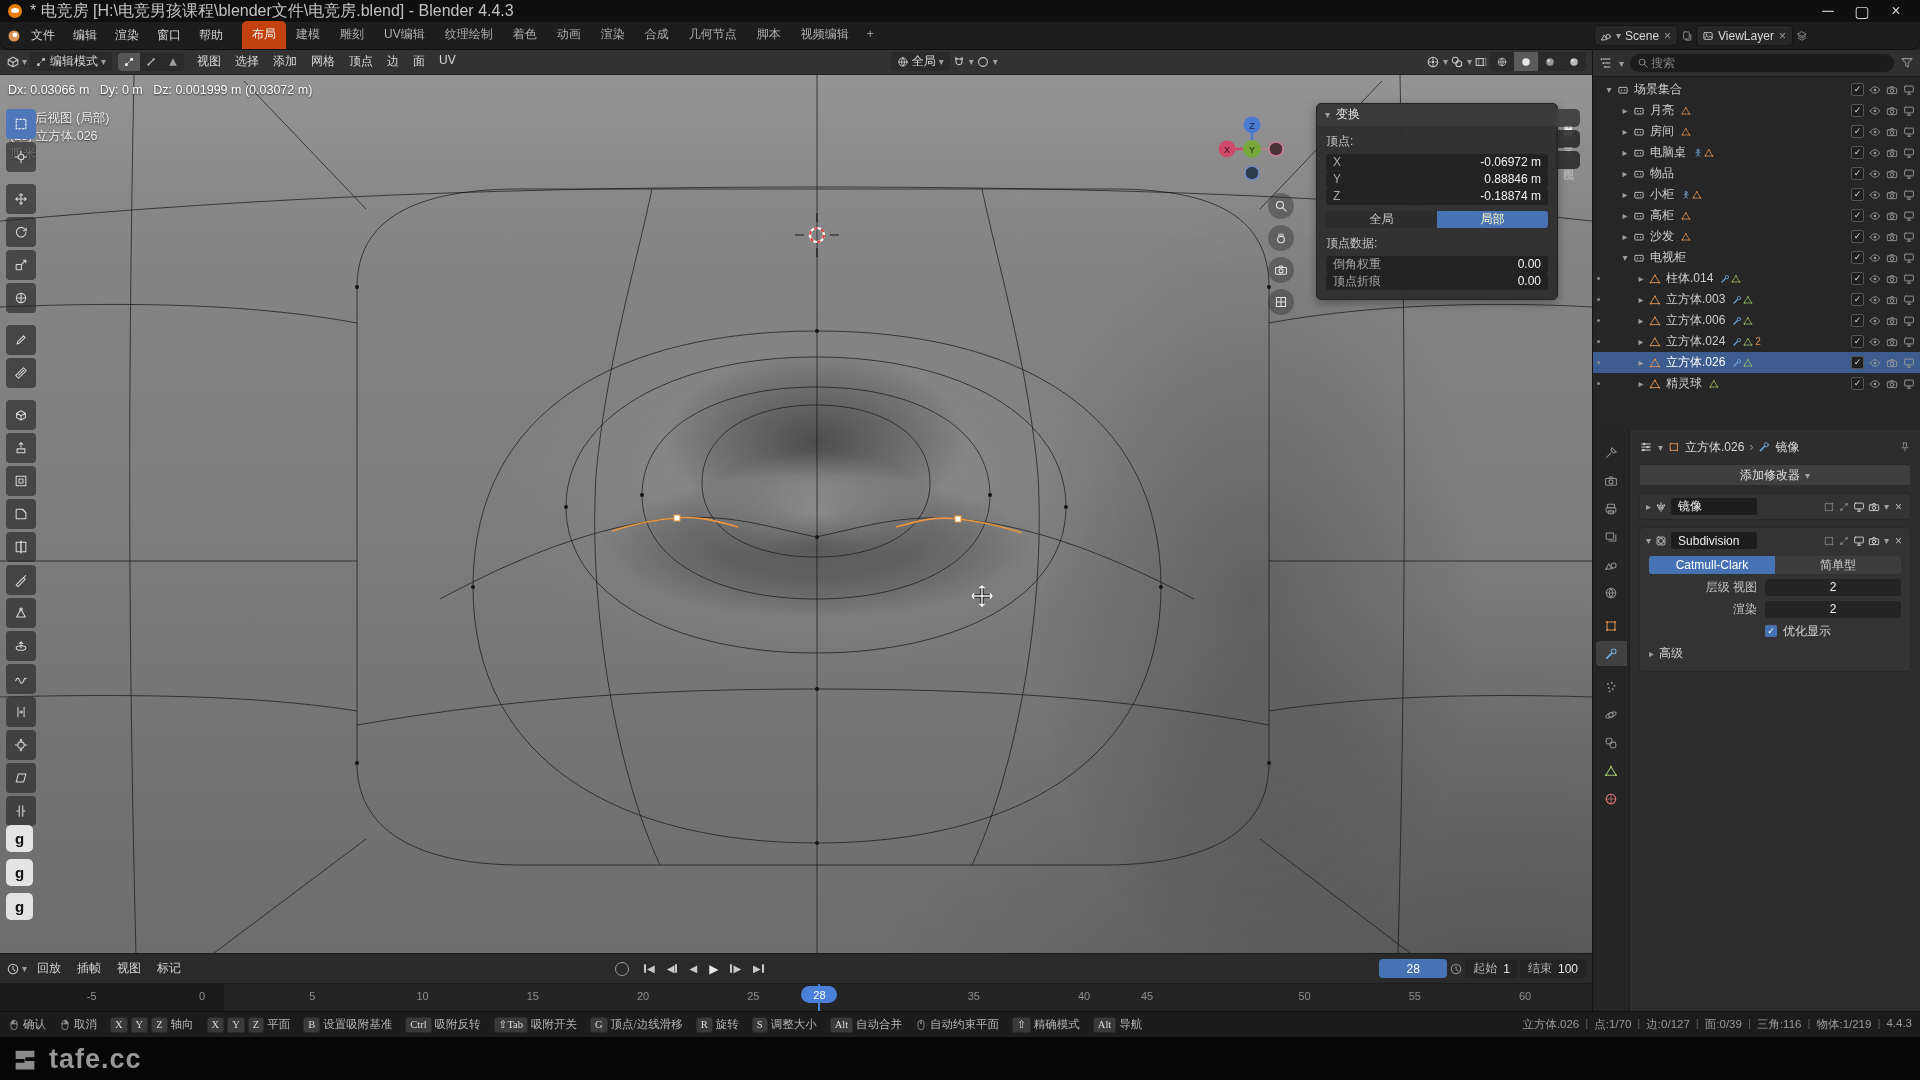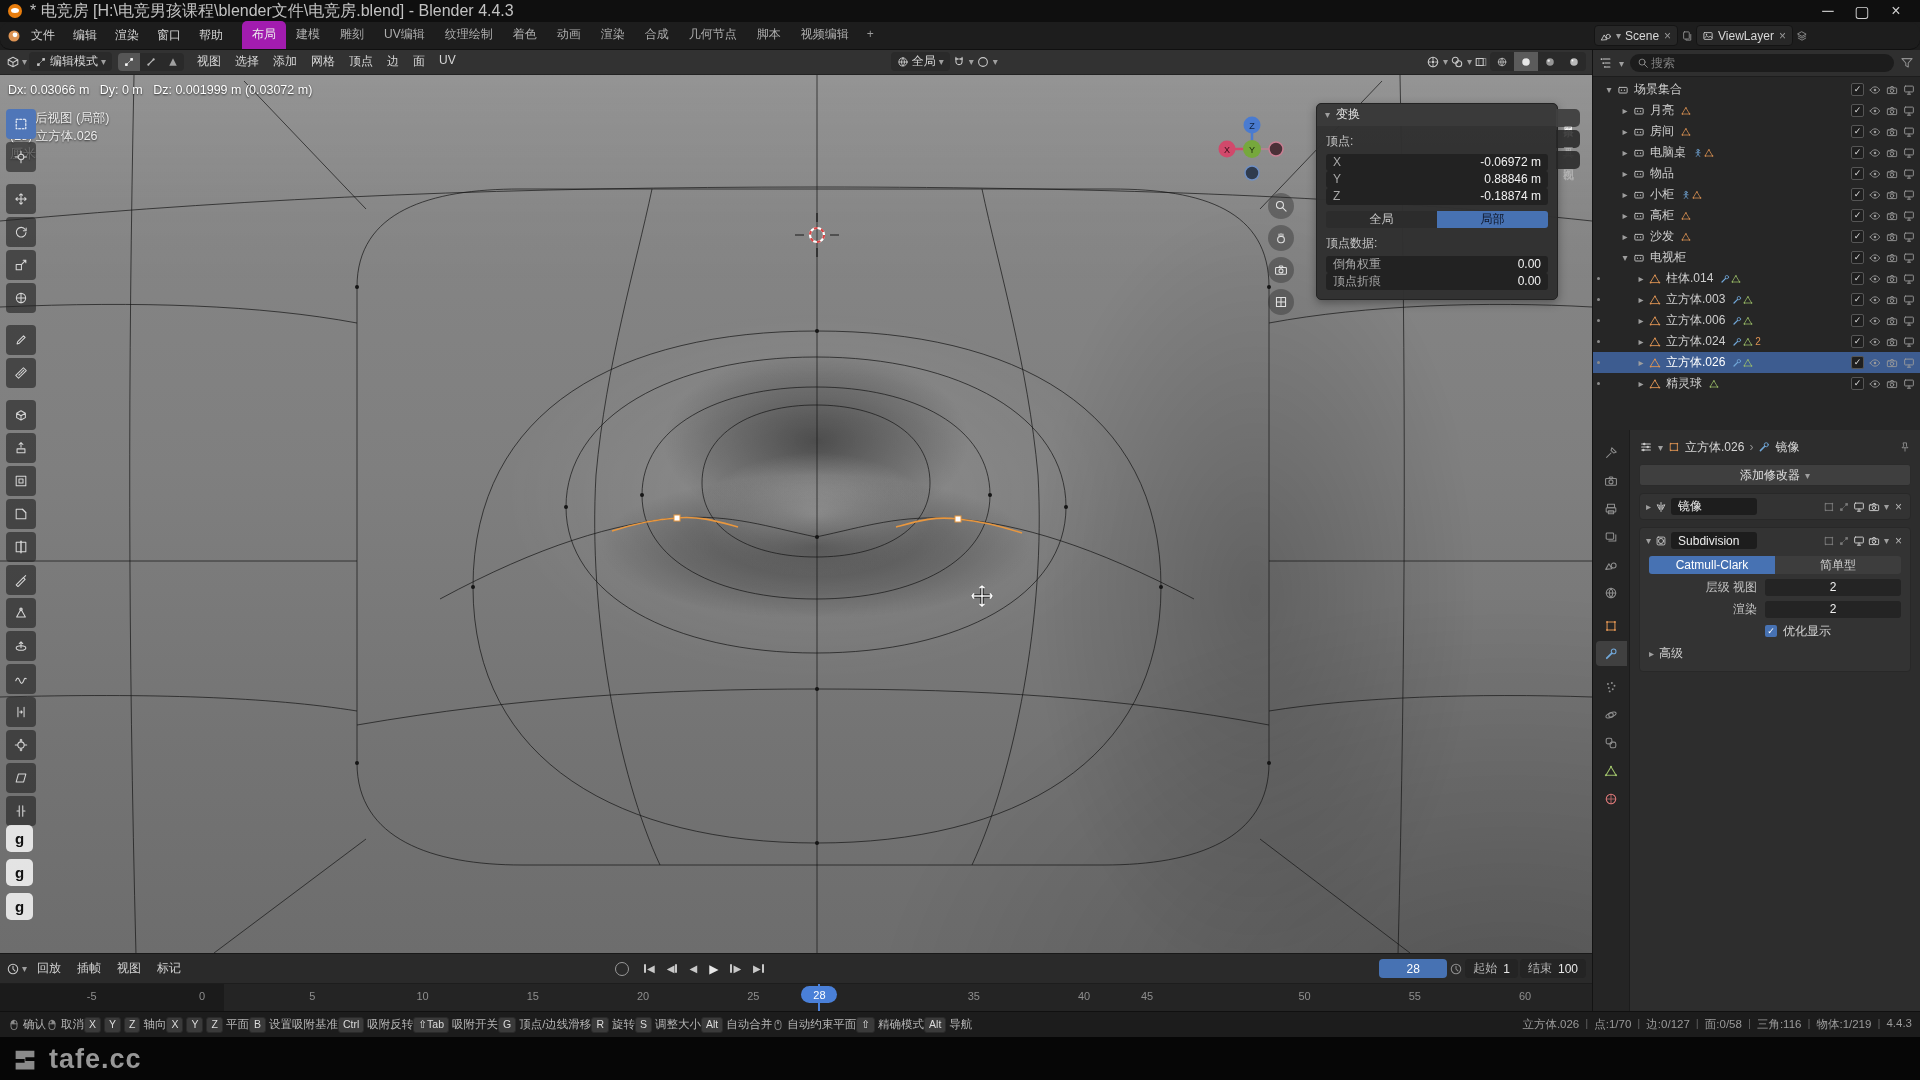--- a/index.html
+++ b/index.html
@@ -15,21 +15,21 @@
   .blogo{width:14px;height:14px;border-radius:50%;background:#e87d0d;position:relative;flex:none;}
   .blogo::after{content:"";position:absolute;left:3px;top:4px;width:8px;height:5px;border-radius:50%;background:#fff;}
   .winbtns{margin-left:auto;display:flex;gap:2px;}
   .winbtn{width:32px;text-align:center;color:#cfcfcf;}
   
   .topbar{height:27px;background:#1d1d1d;border-bottom:1px solid #101010;display:flex;align-items:stretch;border-radius:10px;}
   .tb-left{display:flex;align-items:center;padding-left:6px;}
   .menu{padding:0 9px;color:#d0d0d0;display:flex;align-items:center;}
   .ws-tabs{display:flex;align-items:flex-end;margin-left:10px;}
   .ws-tab{padding:5px 10px 6px;color:#aeaeae;border-radius:5px 5px 0 0;}
-  .ws-tab.active{background:#a21caf;color:#ededed;}
+  .ws-tab.active{background:#c2410c;color:#ededed;}
   .ws-add{padding:5px 8px 6px;color:#9a9a9a;}
   .tb-right{margin-left:auto;display:flex;align-items:center;gap:3px;padding-right:8px;width:318px;}
   .db-selector{display:flex;align-items:center;gap:4px;background:#272727;border:1px solid #141414;border-radius:4px;height:19px;padding:0 5px;color:#d8d8d8;}
   .db-x{color:#9a9a9a;padding:0 1px;}
   
   .main{display:flex;height:961px;}
   .vp-col{width:1592px;display:flex;flex-direction:column;flex:none;}
   .vp-header{height:24px;background:#323232;border-bottom:1px solid #232323;display:flex;align-items:center;padding:0 6px;gap:2px;}
   .vph-menu{padding:0 7px;color:#d6d6d6;}
   .seg3{display:flex;background:#2a2a2a;border-radius:4px;overflow:hidden;margin:0 4px;}
@@ -70,21 +70,21 @@
   
   .npanel{position:absolute;left:1316px;top:28px;width:240px;background:rgba(47,47,47,.97);border:1px solid #232323;border-radius:5px;box-shadow:0 3px 10px rgba(0,0,0,.35);}
   .np-header{height:22px;background:#3a3a3a;border-radius:5px 5px 0 0;display:flex;align-items:center;gap:6px;padding:0 8px;color:#e3e3e3;}
   .np-body{padding:6px 9px 9px;display:flex;flex-direction:column;gap:3px;}
   .np-sec{color:#c6c6c6;padding:1px 0;}
   .np-field{height:17px;background:#222;border-radius:3px;display:flex;align-items:center;padding:0 7px;}
   .np-field .fl{color:#a8a8a8;}
   .np-field .fv{margin-left:auto;color:#f2f2f2;}
   .np-seg{display:flex;height:17px;border-radius:3px;overflow:hidden;margin:3px 0;}
   .np-seg>span{flex:1;display:flex;align-items:center;justify-content:center;background:#2c2c2c;color:#c9c9c9;}
-  .np-seg>span.on{background:#4772b3;color:#0f172a;text-align:center;}
+  .np-seg>span.on{background:#4772b3;color:#fef9c3;text-align:center;}
   .np-tabs{position:absolute;left:1556px;top:34px;display:flex;flex-direction:column;gap:3px;}
   .np-tab{writing-mode:vertical-rl;padding:9px 0;width:24px;display:flex;align-items:center;justify-content:center;
           background:rgba(38,38,38,.85);color:#b5b5b5;border-radius:0 5px 5px 0;font-size:11px;}
   .np-tab.active{background:rgba(64,64,64,.95);color:#fff;}
   
   .keycast{position:absolute;left:6px;top:825px;display:flex;flex-direction:column;gap:7px;z-index:30;}
   .kc{width:27px;height:27px;border-radius:5px;background:rgba(244,244,244,.88);color:#111;font-weight:bold;font-size:15px;display:flex;align-items:center;justify-content:center;}
   .mcursor{position:absolute;left:967px;top:506px;}
   
   .timeline{height:57px;background:#2a2a2a;border-top:1px solid #191919;display:flex;flex-direction:column;}
@@ -1773,21 +1773,21 @@
     </div>
   </div>
 
   <div class="keycast" id="keycast">
       <div class="kc">g</div>
       <div class="kc">g</div>
       <div class="kc">g</div>
     </div>
 
   <div class="statusbar">
-    <span id="hints" style="display:flex;gap:0;">
+    <span id="hints" style="display:flex;gap:13px;font-family:Liberation Serif, serif;">
         <span class="hint">
           <span class="icw i12 c-dim">
             <svg viewBox="0 0 16 16">
               <rect x="4" y="1.8" width="8" height="12.4" rx="3.8"></rect>
               <path d="M8 1.8v4.6M4 6.4h8"></path>
               <path d="M8 2a3.8 3.8 0 0 0-4 3.6v.8h4z" fill="currentColor" stroke="none"></path>
             </svg>
           </span>
           <span>确认</span>
         </span>
@@ -1859,21 +1859,21 @@
           <span>导航</span>
         </span>
       </span>
     <span class="stats" id="stats">
         <span>立方体.026</span>
         <span class="sep">|</span>
         <span>点:1/70</span>
         <span class="sep">|</span>
         <span>边:0/127</span>
         <span class="sep">|</span>
-        <span>面:0/58</span>
+        <span>面:0/39</span>
         <span class="sep">|</span>
         <span>三角:116</span>
         <span class="sep">|</span>
         <span>物体:1/219</span>
         <span class="sep">|</span>
         <span>4.4.3</span>
       </span>
   </div>
 
   <div class="bottomstrip">

